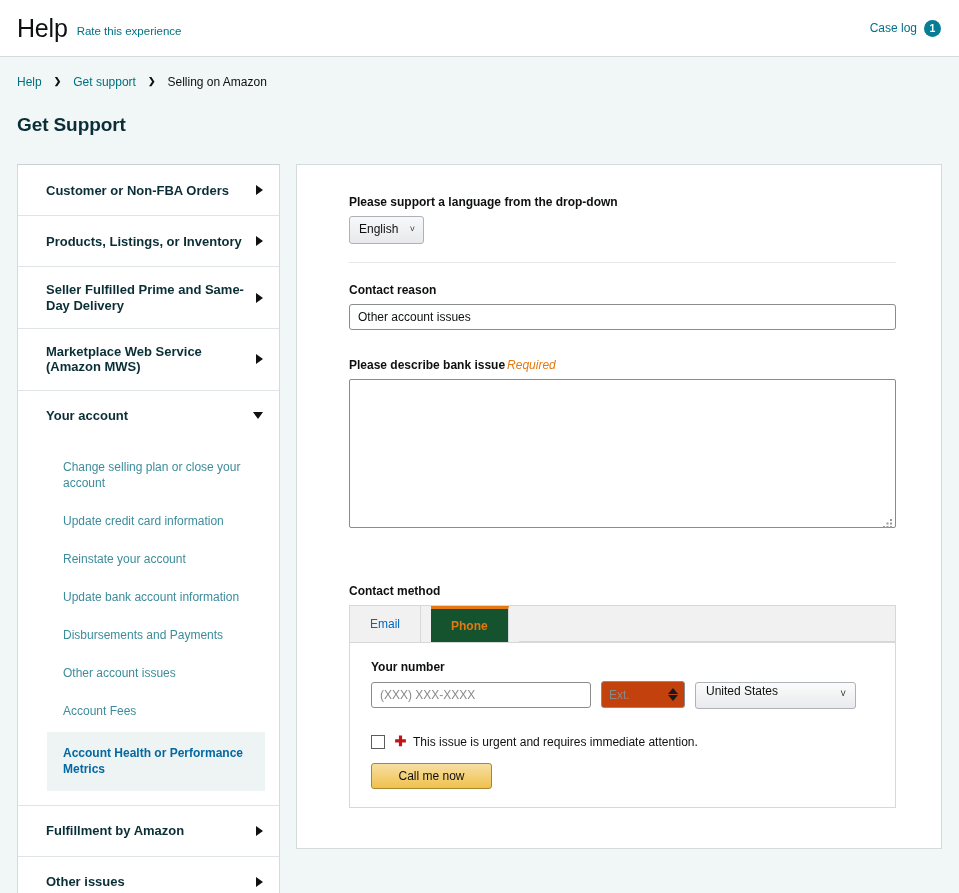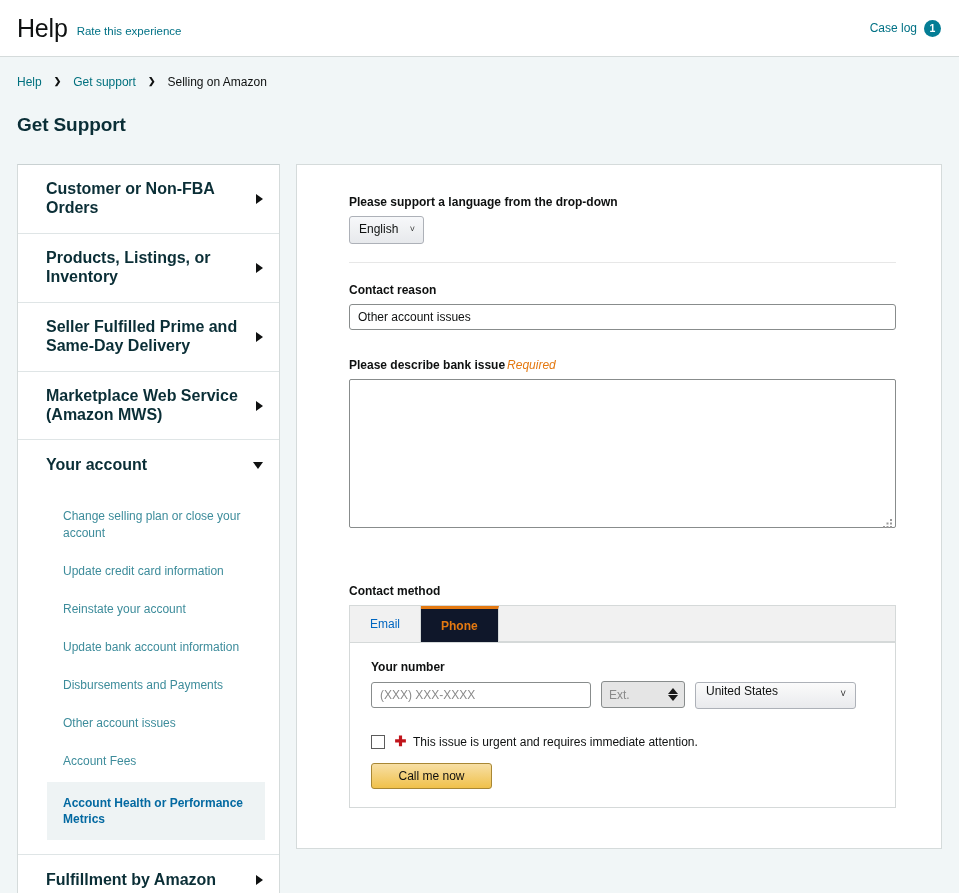--- a/index.html
+++ b/index.html
@@ -115,21 +115,21 @@
   .side-section { border-bottom: 1px solid #dfe5e6; }
   .side-section:last-child { border-bottom: none; }
   .side-head {
     display: flex;
     align-items: center;
     padding: 15px 16px 15px 28px;
     cursor: pointer;
     min-height: 50px;
   }
   .side-head-label {
-    font-size: 16px;
+    font-size: 13px;
     font-weight: 700;
     color: #0a2e36;
     line-height: 1.18;
     flex: 1;
     padding-right: 10px;
   }
   .caret {
     width: 0; height: 0;
     flex: 0 0 auto;
   }
@@ -259,34 +259,35 @@
   
   .tabbox {
     border: 1px solid #d5d9d9;
     background: #fff;
   }
   .tabstrip {
     display: flex;
     background: #f1f1f1;
     border-bottom: 1px solid #d5d9d9;
     height: 37px;
+    gap: 10px;
   }
   .tab {
     padding: 0 20px;
     display: flex;
     align-items: center;
     font-size: 12px;
     cursor: pointer;
     border-right: 1px solid #d5d9d9;
     color: #0066c0;
     background: #f1f1f1;
     height: 100%;
   }
   .tab.active {
-    background: #0f172a;
+    background: #14532d;
     color: #e47911;
     font-weight: 700;
     border-top: 3px solid #e47911;
     margin-bottom: -1px;
     padding-top: 0;
   }
   .tabfill {
     flex: 1;
     background: #f1f1f1;
     border-bottom: 1px solid #d5d9d9;
@@ -309,21 +310,21 @@
     padding: 2px 8px;
     outline: none;
   }
   .phone-input::placeholder { color: #8a8a8a; }
 
   .ext-wrap {
     position: relative;
     width: 84px; height: 27px;
     border: 1px solid #888c8c;
     border-radius: 3px;
-    background: #e5e5e5;
+    background: #c2410c;
     display: flex;
     align-items: center;
   }
   .ext-input {
     border: none;
     outline: none;
     width: 58px;
     font-size: 12px;
     font-family: "Liberation Sans", sans-serif;
     padding-left: 7px;

